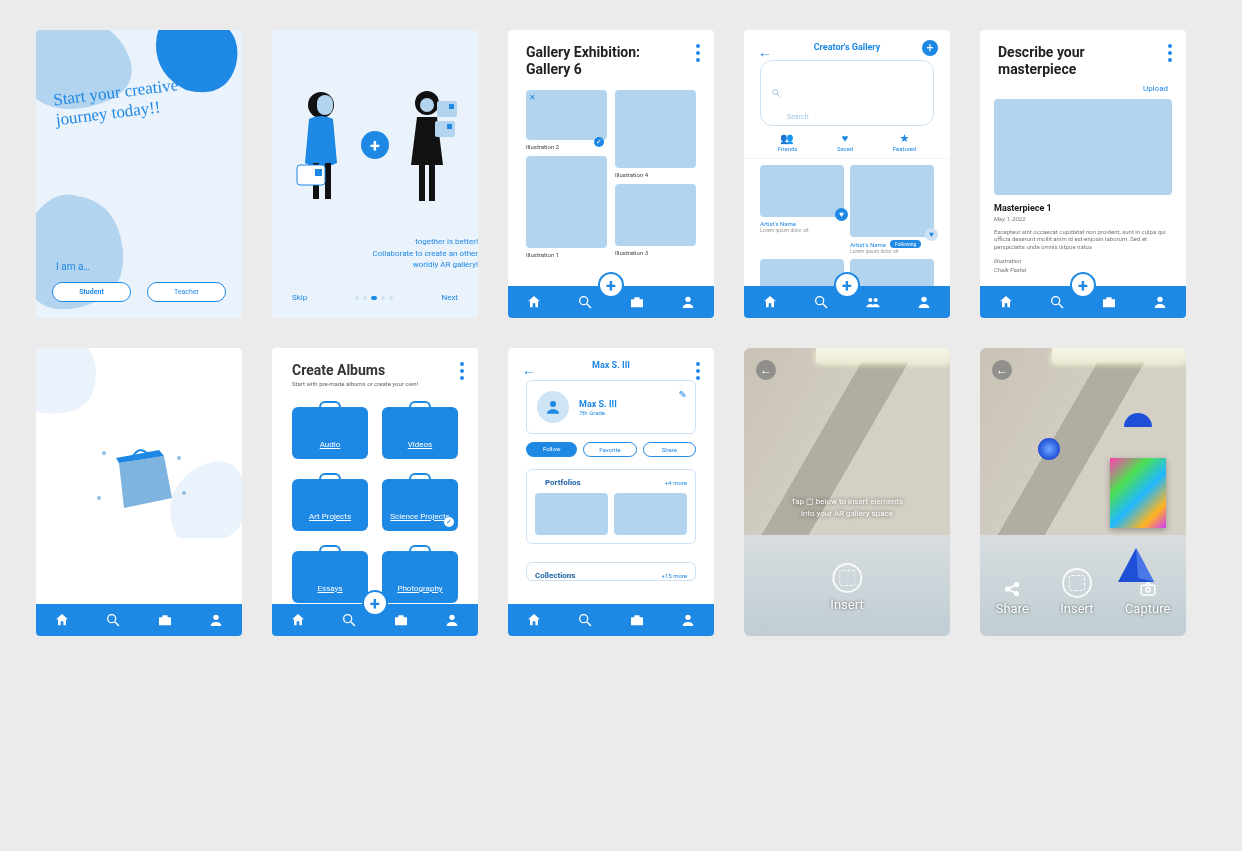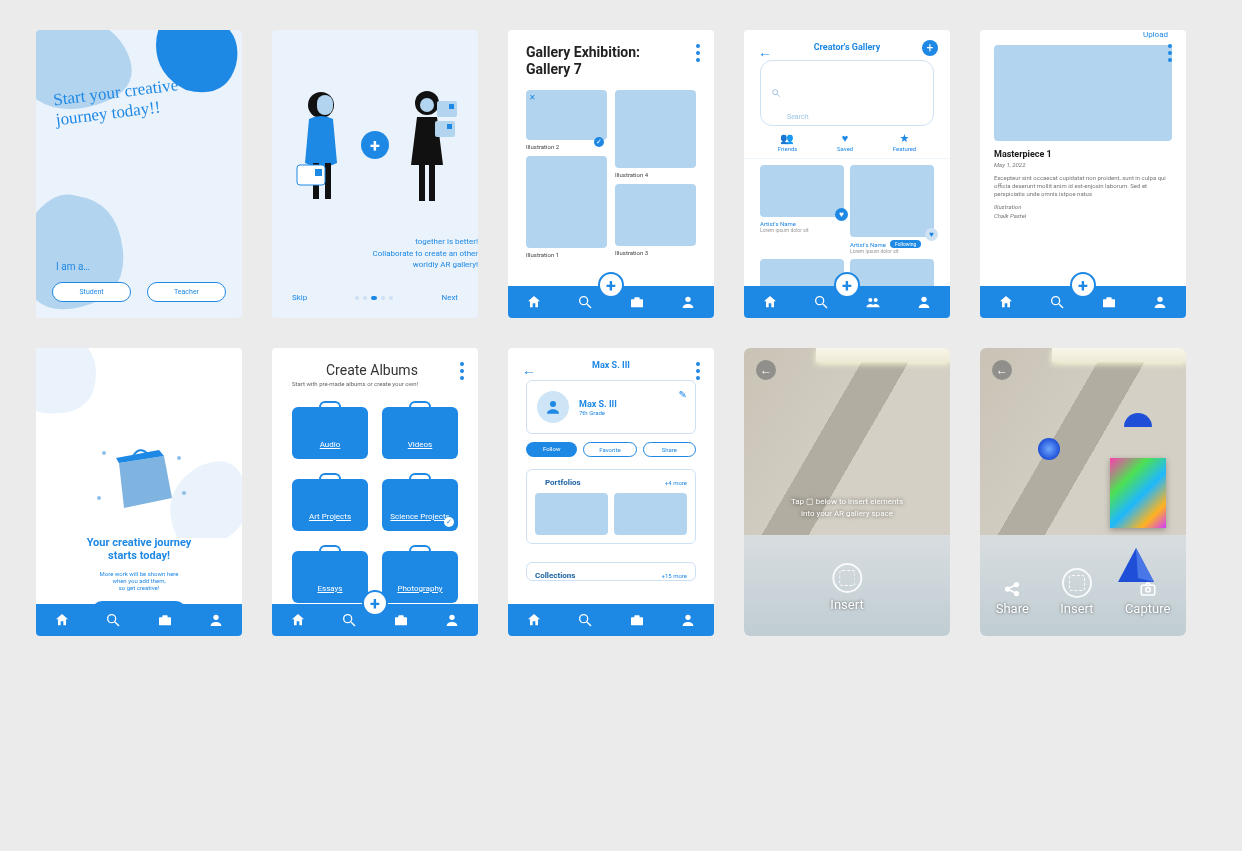--- a/index.html
+++ b/index.html
@@ -46,21 +46,21 @@
   </svg>
   <svg viewBox="0 0 120 120" style="position:absolute;top:160px;left:-30px;width:140px;">
     <path d="M60 5 Q95 10 100 50 Q105 90 65 100 Q25 110 15 75 Q5 40 30 15 Q45 0 60 5 Z" fill="#b3d4ef"></path>
   </svg>
   <div style="position:absolute;top:50px;left:18px;right:18px;transform:rotate(-7deg);">
     <div class="cursive" style="font-size:17px;">Start your creative</div>
     <div class="cursive" style="font-size:17px;">journey today!!</div>
   </div>
   <div style="position:absolute;bottom:46px;left:20px;color:#1e88e5;font-size:10px;">I am a…</div>
   <div style="position:absolute;bottom:16px;left:16px;right:16px;display:flex;gap:16px;">
-    <div class="btn-outline" style="flex:1;">Student</div>
+    <div class="btn-outline" style="flex:1;font-weight:bold;">Student</div>
     <div class="btn-outline" style="flex:1;">Teacher</div>
   </div>
 </div>
 
 <div class="phone blue-bg">
   <div style="position:absolute;top:55px;left:0;right:0;display:flex;align-items:center;justify-content:center;gap:6px;">
     <svg width="64" height="120" viewBox="0 0 64 120">
           <ellipse cx="30" cy="20" rx="13" ry="13" fill="#111"></ellipse>
           <path d="M26 18 a8 8 0 0 1 16 0 v4 a8 8 0 0 1 -16 0z" fill="#b3d4ef"></path>
           <path d="M18 34 Q30 28 42 34 L46 78 Q30 86 14 78 Z" fill="#1e88e5"></path>
@@ -101,21 +101,21 @@
 </div>
 
 <div class="phone">
   <div class="more-dots">
         <span></span>
         <span></span>
         <span></span>
       </div>
   <div class="hdr-title">
     <div>Gallery Exhibition:</div>
-    <div>Gallery 7</div>
+    <div>Gallery 6</div>
   </div>
   <div style="display:flex;gap:8px;padding:6px 18px 0;">
     <div style="flex:1;display:flex;flex-direction:column;gap:6px;">
       <div style="position:relative;">
         <div class="thumb" style="height:50px;"></div>
         <div style="position:absolute;left:3px;top:3px;color:#1e88e5;font-size:8px;">✕</div>
         <div style="position:absolute;right:3px;bottom:3px;width:10px;height:10px;border-radius:50%;background:#1e88e5;color:#fff;font-size:7px;display:flex;align-items:center;justify-content:center;">✓</div>
         <div class="caption">Illustration 2</div>
       </div>
       <div>
@@ -236,20 +236,24 @@
         </svg>
   </div>
 </div>
 
 <div class="phone">
   <div class="more-dots">
         <span></span>
         <span></span>
         <span></span>
       </div>
+  <div class="hdr-title">
+    <div>Describe your</div>
+    <div>masterpiece</div>
+  </div>
   <div style="text-align:right;padding:0 18px;color:#1e88e5;font-size:8px;">Upload</div>
   <div class="thumb" style="margin:6px 14px 0;height:96px;"></div>
   <div style="padding:8px 14px 0;">
     <div style="font-size:9px;font-weight:700;">Masterpiece 1</div>
     <div style="font-size:6px;font-style:italic;color:#777;margin-top:2px;">May 1, 2022</div>
     <div style="font-size:6px;color:#777;margin-top:6px;line-height:1.3;">Excepteur sint occaecat cupidatat non proident, sunt in culpa qui officia deserunt mollit anim id est-enjosin laborum. Sed et perspiciatis unde omnis istpoe natus</div>
     <div style="font-size:6px;font-style:italic;color:#777;margin-top:6px;">Illustration</div>
     <div style="font-size:6px;font-style:italic;color:#777;margin-top:2px;">Chalk Pastel</div>
   </div>
   <div class="fab">+</div>
@@ -282,28 +286,20 @@
     <svg width="110" height="80" viewBox="0 0 110 80">
       <circle cx="20" cy="15" r="2" fill="#8ec1ea"></circle>
           <circle cx="95" cy="20" r="2" fill="#8ec1ea"></circle>
           <circle cx="15" cy="60" r="2" fill="#8ec1ea"></circle>
           <circle cx="100" cy="55" r="2" fill="#8ec1ea"></circle>
       <path d="M35 25 L80 18 L88 60 L40 70 Z" fill="#7fb4e0"></path>
       <path d="M35 25 L80 18 L75 12 L32 20 Z" fill="#1e88e5"></path>
       <path d="M48 20 Q55 6 65 17" fill="none" stroke="#1e88e5" stroke-width="2"></path>
     </svg>
   </div>
-  <div style="position:absolute;top:188px;left:0;right:0;text-align:center;">
-    <div style="color:#1e88e5;font-size:11px;font-weight:700;">Your creative journey</div>
-    <div style="color:#1e88e5;font-size:11px;font-weight:700;">starts today!</div>
-    <div style="color:#1e88e5;font-size:6px;margin-top:8px;">More work will be shown here</div>
-    <div style="color:#1e88e5;font-size:6px;">when you add them,</div>
-    <div style="color:#1e88e5;font-size:6px;">so get creative!</div>
-    <div class="btn-fill" style="margin-top:10px;font-weight:600;letter-spacing:0.3px;">START CAPTURING</div>
-  </div>
   <div class="navbar">
     <svg viewBox="0 0 24 24">
           <path d="M12 3l9 8h-3v9h-4v-6h-4v6H6v-9H3z"></path>
         </svg>
     <svg viewBox="0 0 24 24">
           <circle cx="10" cy="10" r="6" fill="none" stroke="#fff" stroke-width="2"></circle>
           <line x1="15" y1="15" x2="21" y2="21" stroke="#fff" stroke-width="2"></line>
         </svg>
     <svg viewBox="0 0 24 24">
           <rect x="3" y="8" width="18" height="12" rx="1"></rect>
@@ -316,21 +312,21 @@
   </div>
 </div>
 
 <div class="phone">
   <div class="more-dots">
         <span></span>
         <span></span>
         <span></span>
       </div>
   <div style="padding:14px 20px 2px;">
-    <div style="font-size:14px;font-weight:400;color:#333;margin-left:34px;">Create Albums</div>
+    <div style="font-size:14px;font-weight:700;color:#333;">Create Albums</div>
     <div style="font-size:6px;color:#666;margin-top:2px;">Start with pre-made albums or create your own!</div>
   </div>
   <div style="padding:18px 20px 0;display:grid;grid-template-columns:1fr 1fr;gap:20px 14px;">
     <div class="album-tile">Audio</div>
     <div class="album-tile">Videos</div>
     <div class="album-tile">Art Projects</div>
     <div class="album-tile sel">Science Projects</div>
     <div class="album-tile">Essays</div>
     <div class="album-tile">Photography</div>
   </div>

